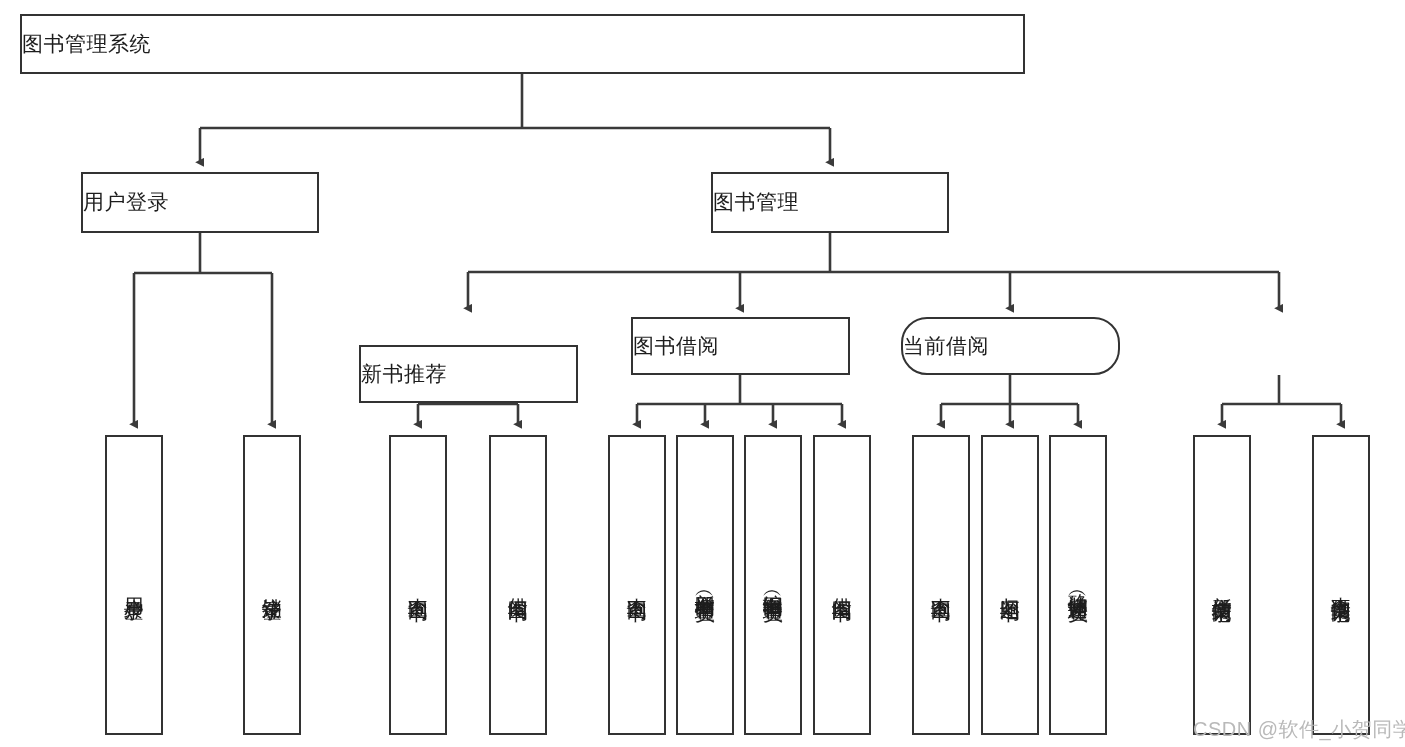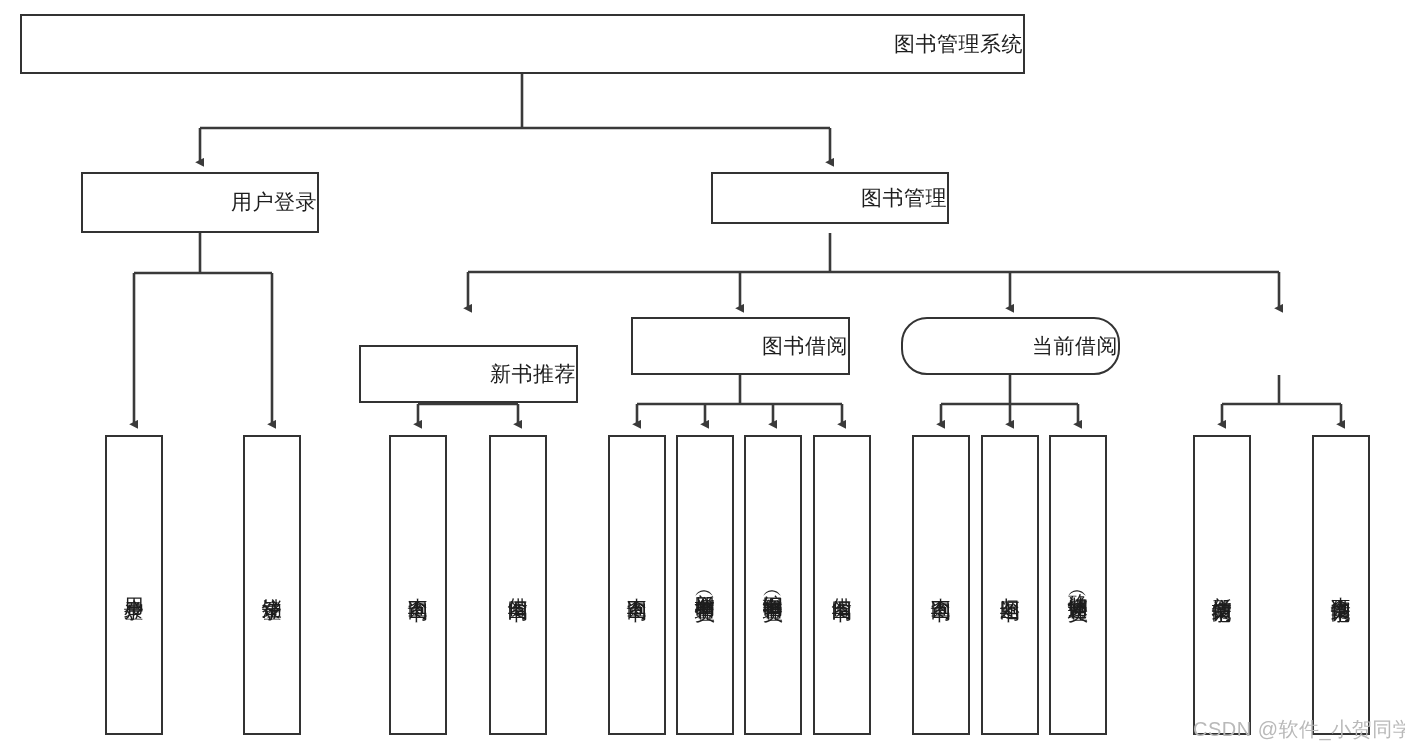--- a/index.html
+++ b/index.html
@@ -26,21 +26,21 @@
     height: 747px;
     pointer-events: none;
   }
   .node {
     position: absolute;
     box-sizing: border-box;
     background: #ffffff;
     border: 2px solid #333333;
     display: flex;
     align-items: center;
-    justify-content: flex-end;
+    justify-content: flex-start;
     z-index: 2;
   }
   .node-label {
     font-size: 21px;
     line-height: 1.18;
     letter-spacing: 0.5px;
     color: #1d1d1d;
     white-space: nowrap;
     text-align: center;
   }
@@ -121,28 +121,28 @@
     </g>
   </svg>
 
   <div class="node" style="left:20px; top:14px; width:1005px; height:60px;">
     <span class="node-label">图书管理系统</span>
   </div>
 
   <div class="node" style="left:81px; top:172px; width:238px; height:61px;">
     <span class="node-label">用户登录</span>
   </div>
-  <div class="node" style="left:711px; top:172px; width:238px; height:52px;">
+  <div class="node" style="left:711px; top:172px; width:238px; height:61px;">
     <span class="node-label">图书管理</span>
   </div>
 
   <div class="node" style="left:359px; top:317px; width:219px; height:58px;margin-top:28px;">
     <span class="node-label">新书推荐</span>
   </div>
-  <div class="node" style="left:631px; top:317px; width:219px; height:58px;padding-left:30px;">
+  <div class="node" style="left:631px; top:317px; width:219px; height:58px;">
     <span class="node-label">图书借阅</span>
   </div>
   <div class="node" style="left:901px; top:317px; width:219px; height:58px;border-radius:26px;">
     <span class="node-label">当前借阅</span>
   </div>
 
   <div class="node vertical" style="left:105px; top:435px; width:58px; height:300px;">
     <span class="node-label">用户登录</span>
   </div>
   <div class="node vertical" style="left:243px; top:435px; width:58px; height:300px;">

